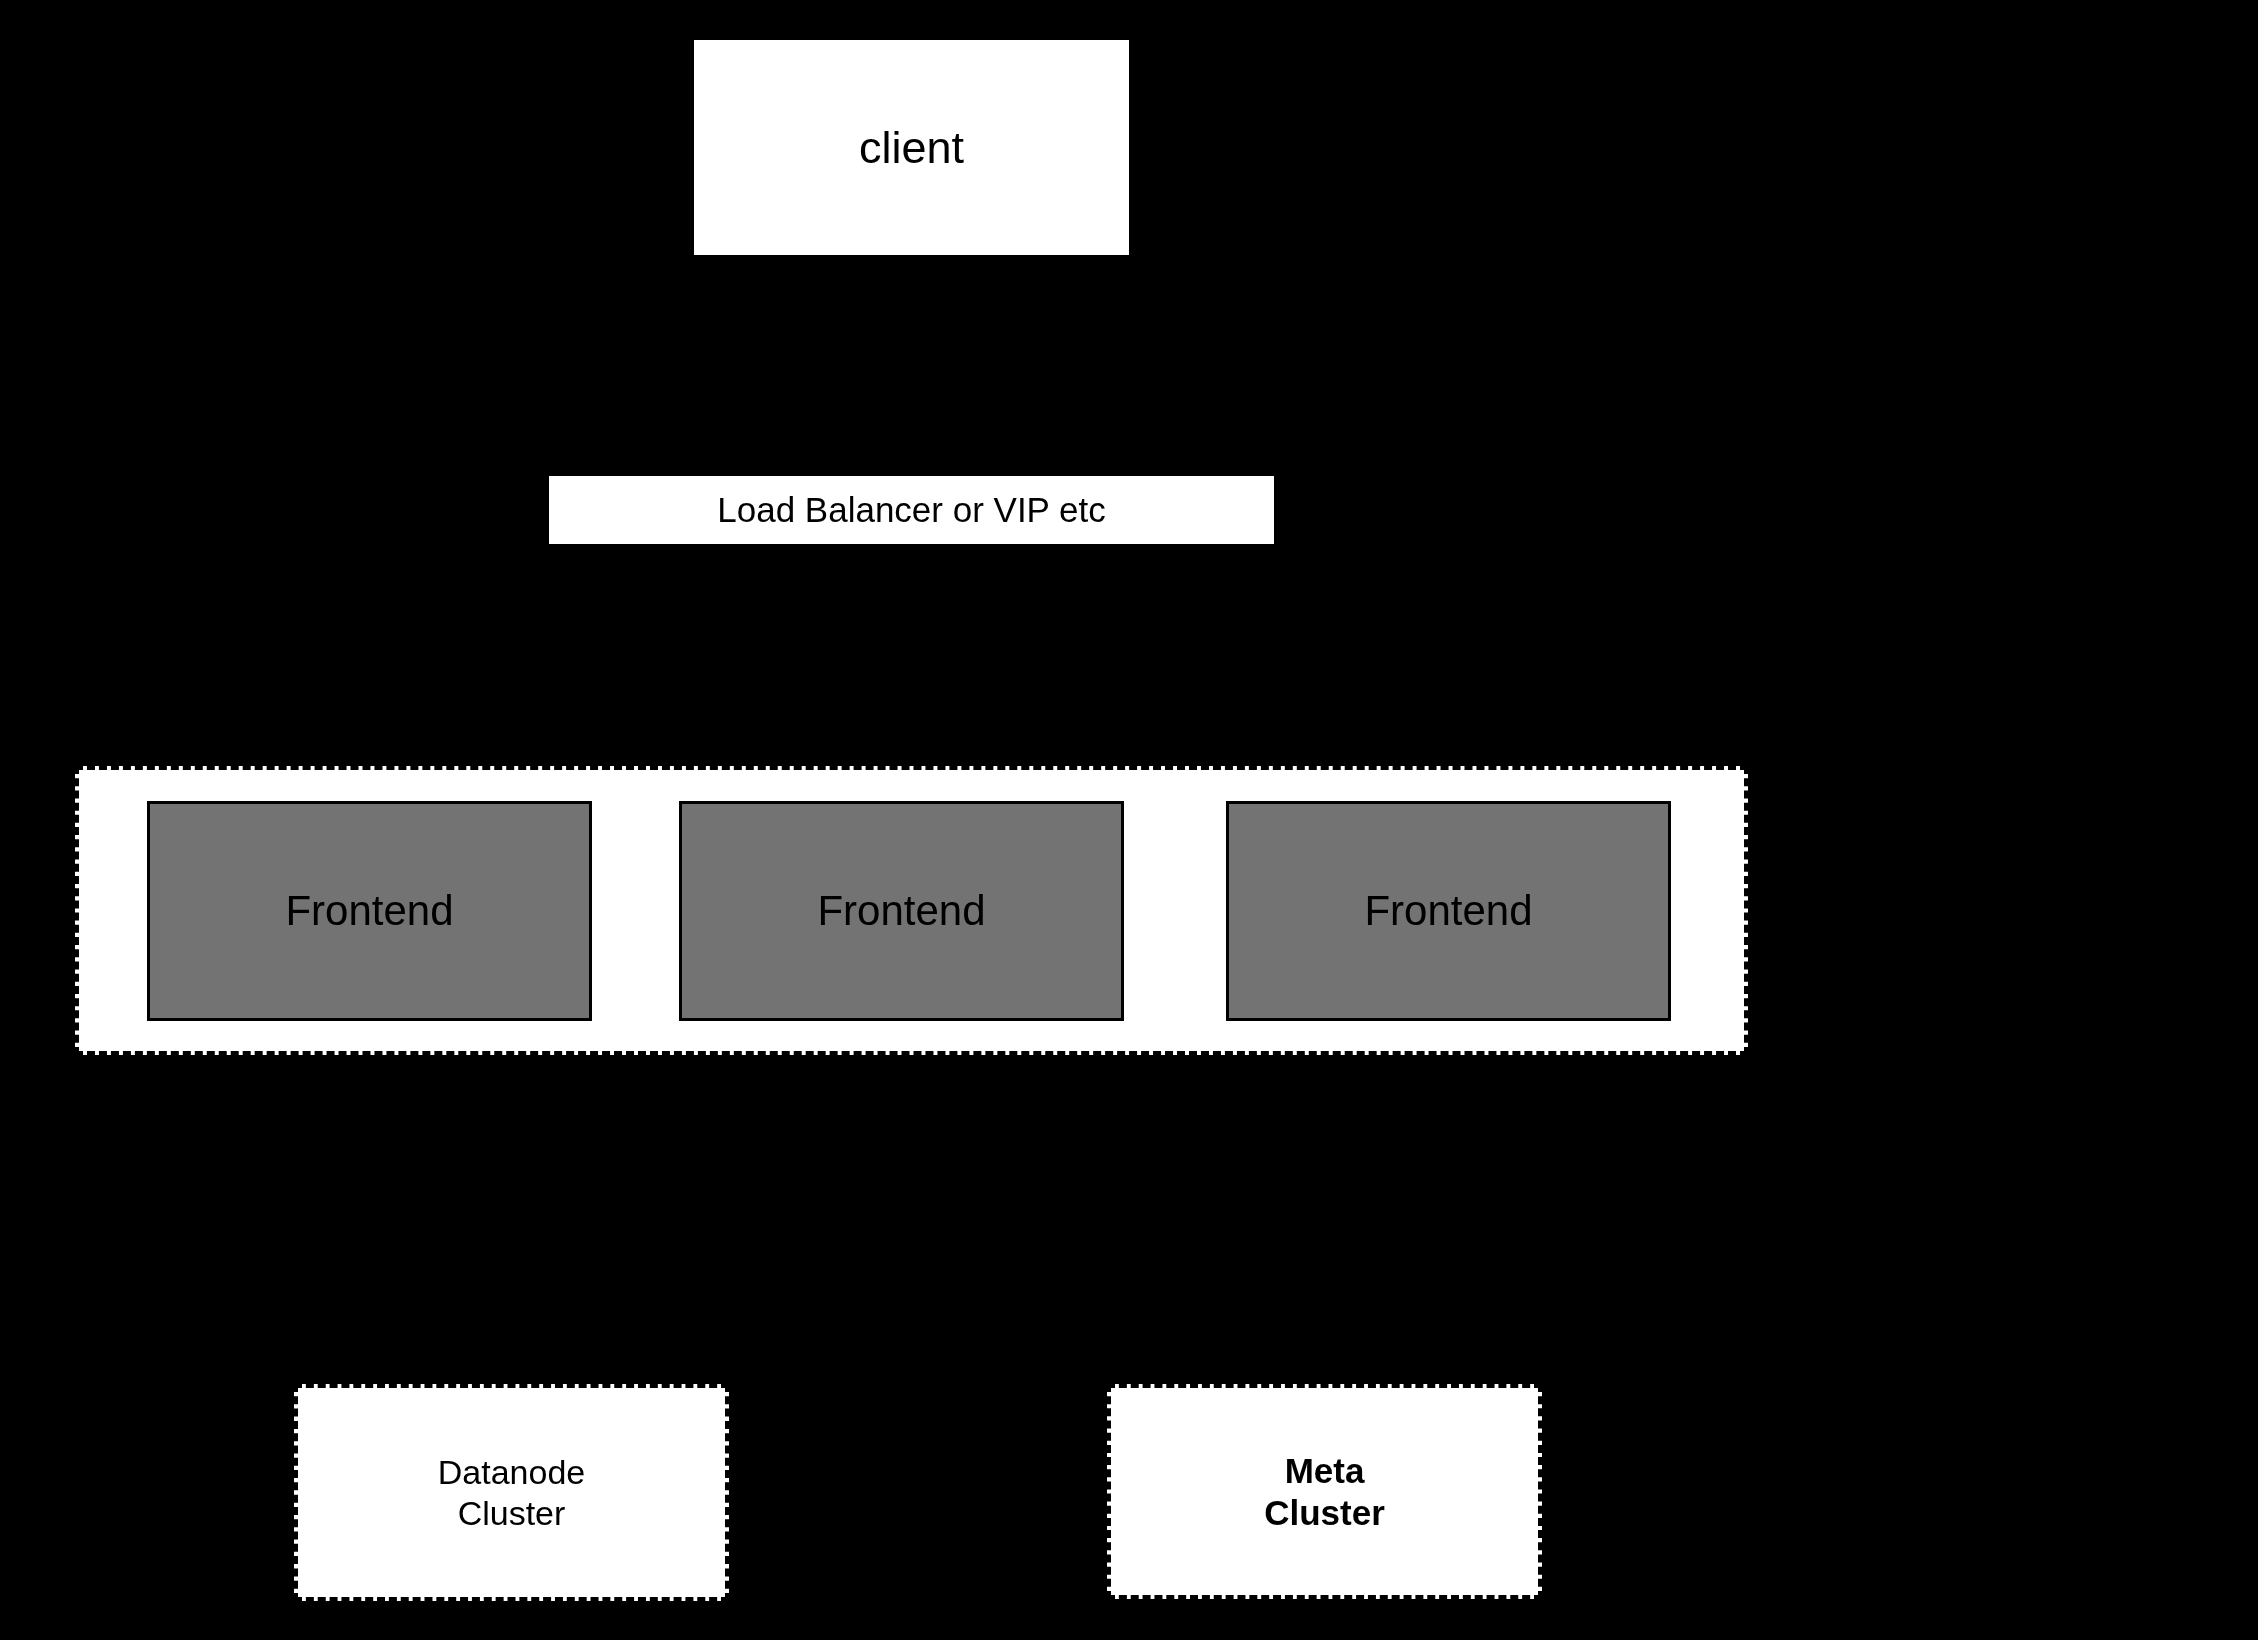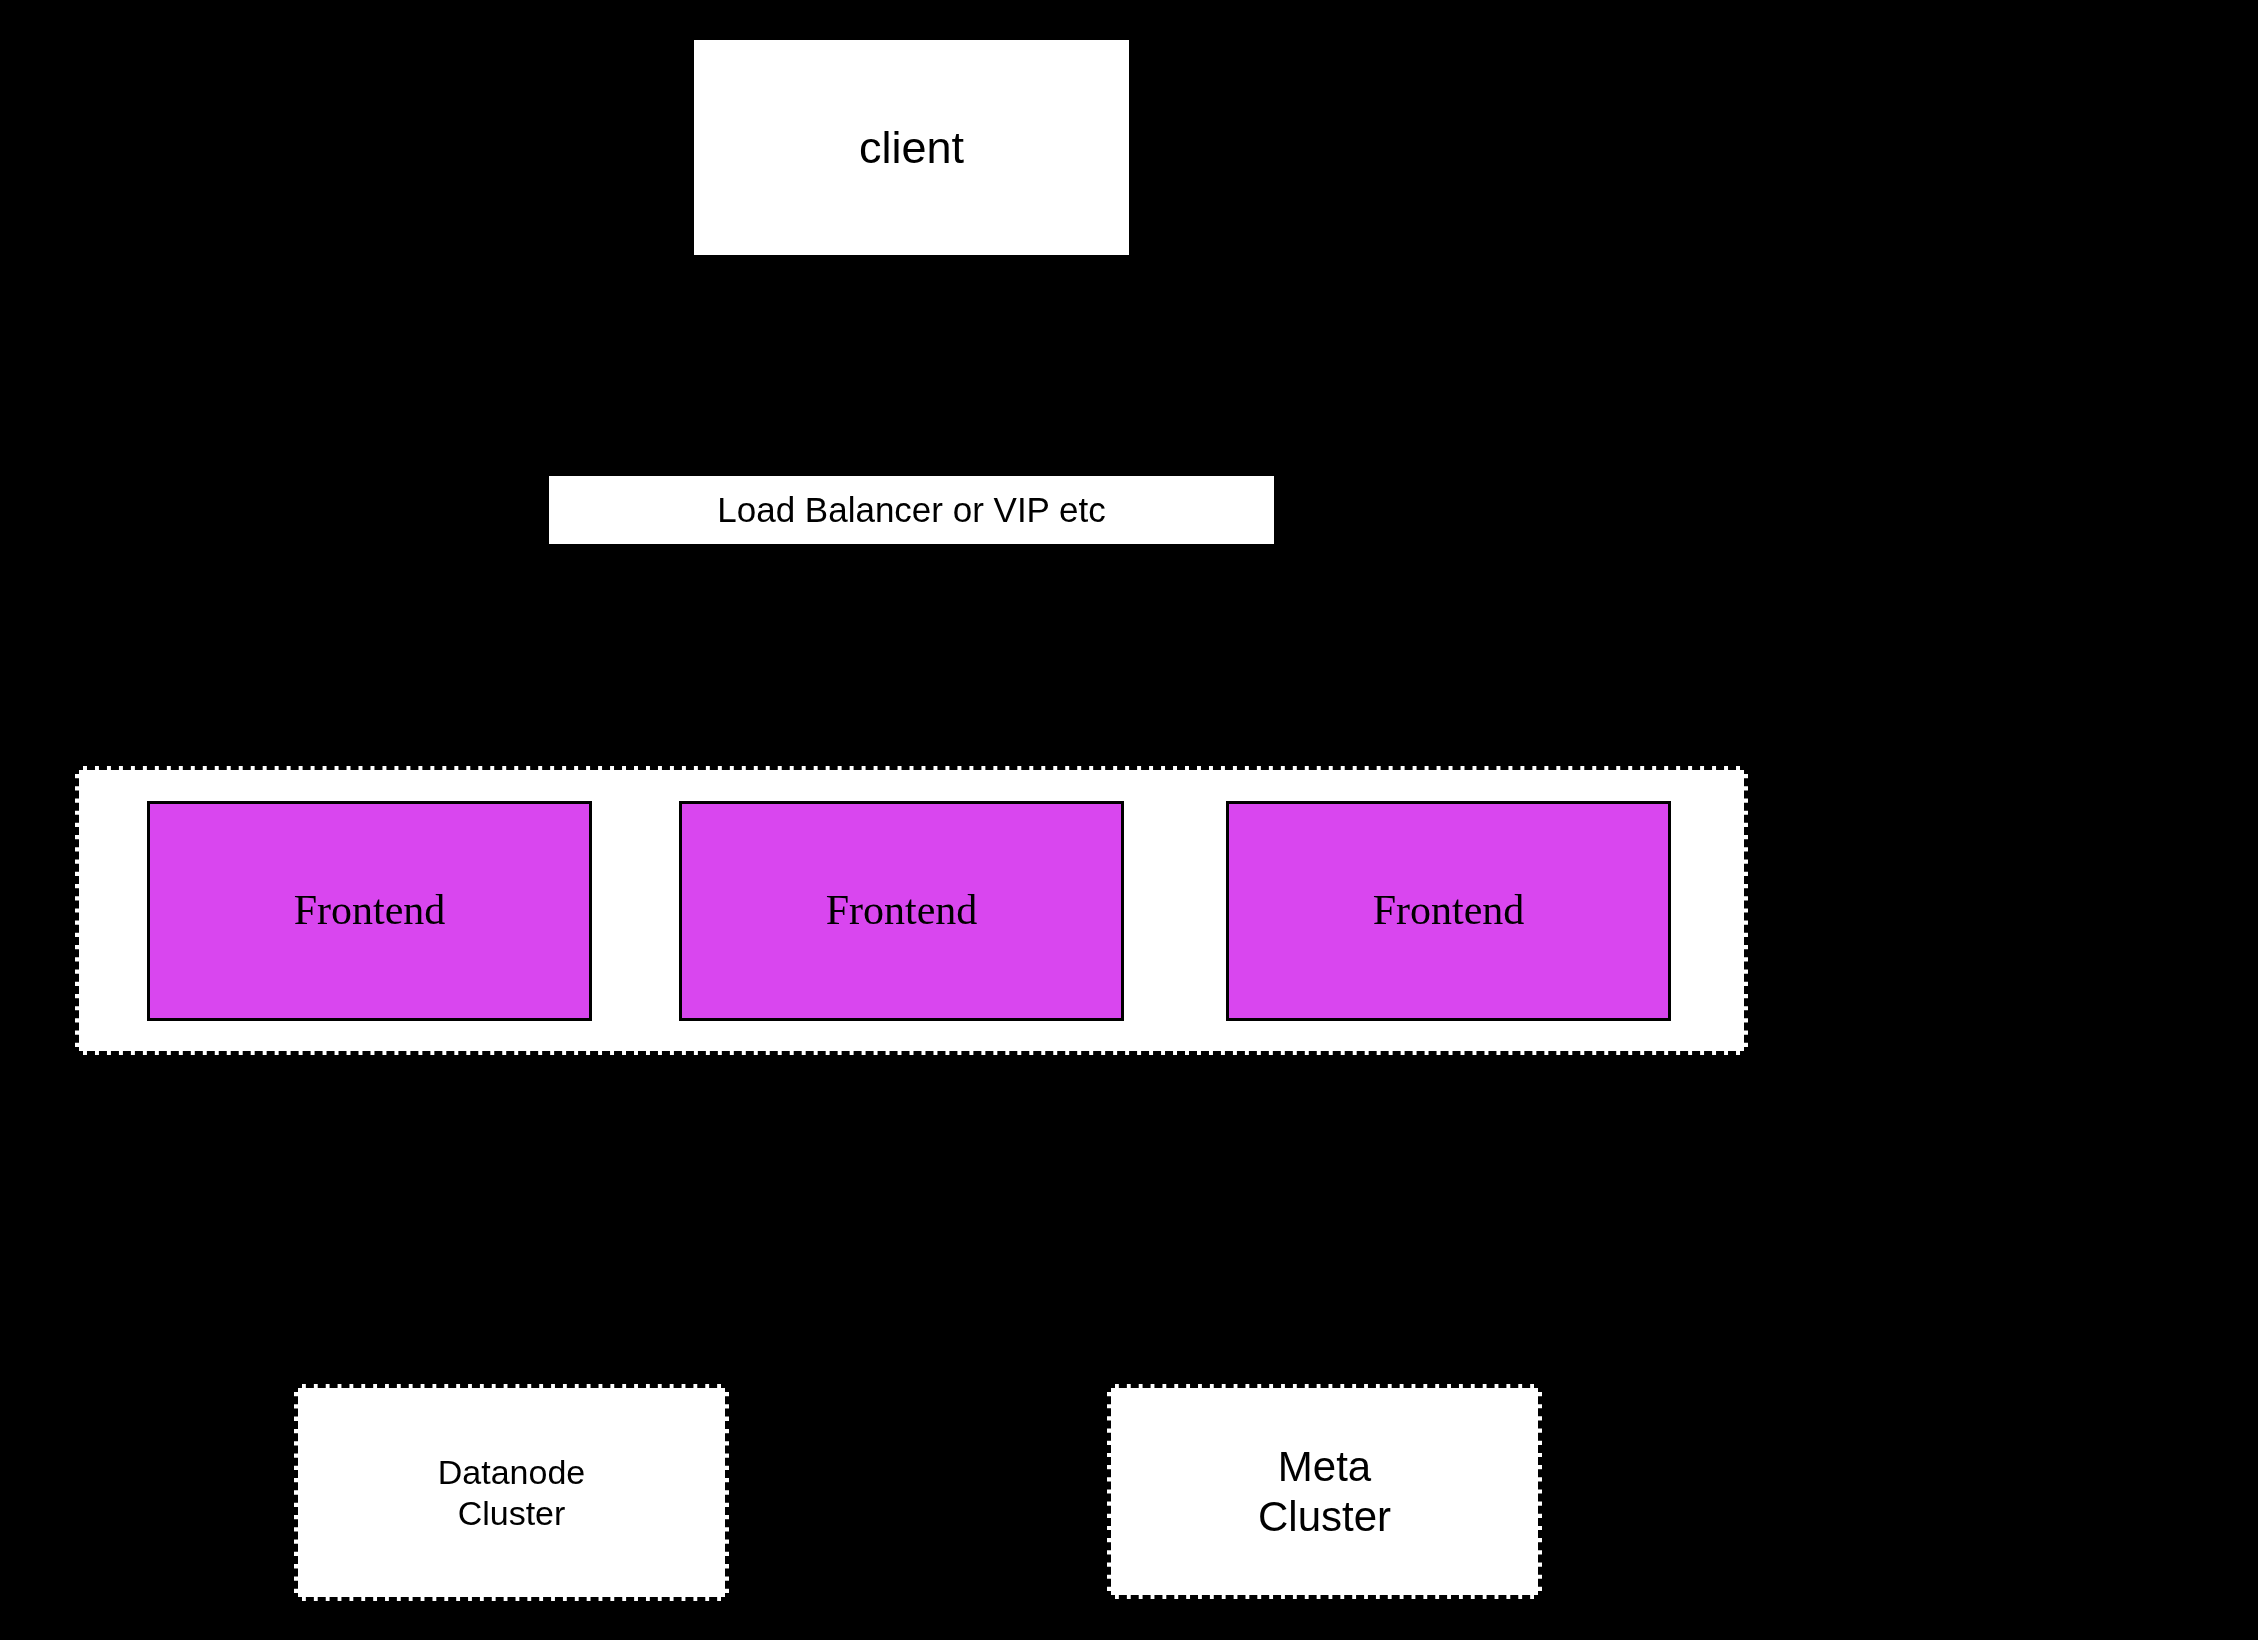--- a/index.html
+++ b/index.html
@@ -25,41 +25,40 @@
     color: #000000;
     line-height: 1.18;
   }
   
   .plain {
     background: #ffffff;
     border: none;
   }
   
   .solid {
-    background: #d946ef;
+    background: #737373;
     border: 3.6px solid #000000;
-    font-family: Liberation Serif, serif;
   }
   
   .dashed {
     background: #ffffff;
     border: 4.5px dashed #000000;
   }
 
   #client-node      { left: 694px;  top: 40px;   width: 435px; height: 215px; font-size: 45px; }
   #lb-node          { left: 549px;  top: 476px;  width: 725px; height: 68px;  font-size: 35px; }
 
   #frontend-cluster { left: 75px;   top: 766px;  width: 1673px; height: 289px; }
 
   #frontend-node-0  { left: 147px;  top: 801px;  width: 445px; height: 220px; font-size: 42px; }
   #frontend-node-1  { left: 679px;  top: 801px;  width: 445px; height: 220px; font-size: 42px; }
   #frontend-node-2  { left: 1226px; top: 801px;  width: 445px; height: 220px; font-size: 42px; }
 
   #datanode-cluster { left: 294px;  top: 1384px; width: 435px; height: 217px; font-size: 34px; }
-  #meta-cluster     { left: 1107px; top: 1384px; width: 435px; height: 215px; font-size: 42px; }
+  #meta-cluster     { left: 1107px; top: 1384px; width: 435px; height: 215px; font-size: 35px; font-weight: bold; }
 
   .label { white-space: pre-line; display: block; }
 </style>
 </head>
 <body>
 
 <div id="canvas">
 
   <div class="node plain" id="lb-node">
     <span class="label">Load Balancer or VIP etc</span>

